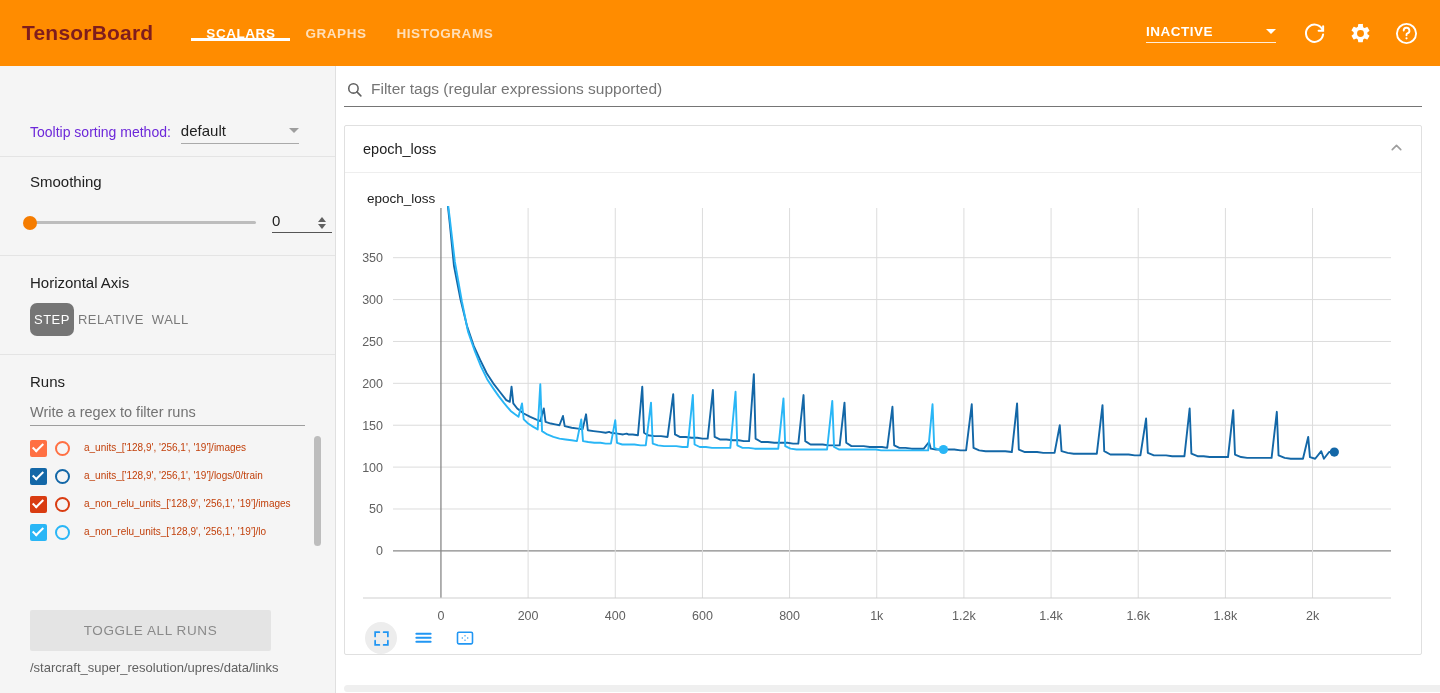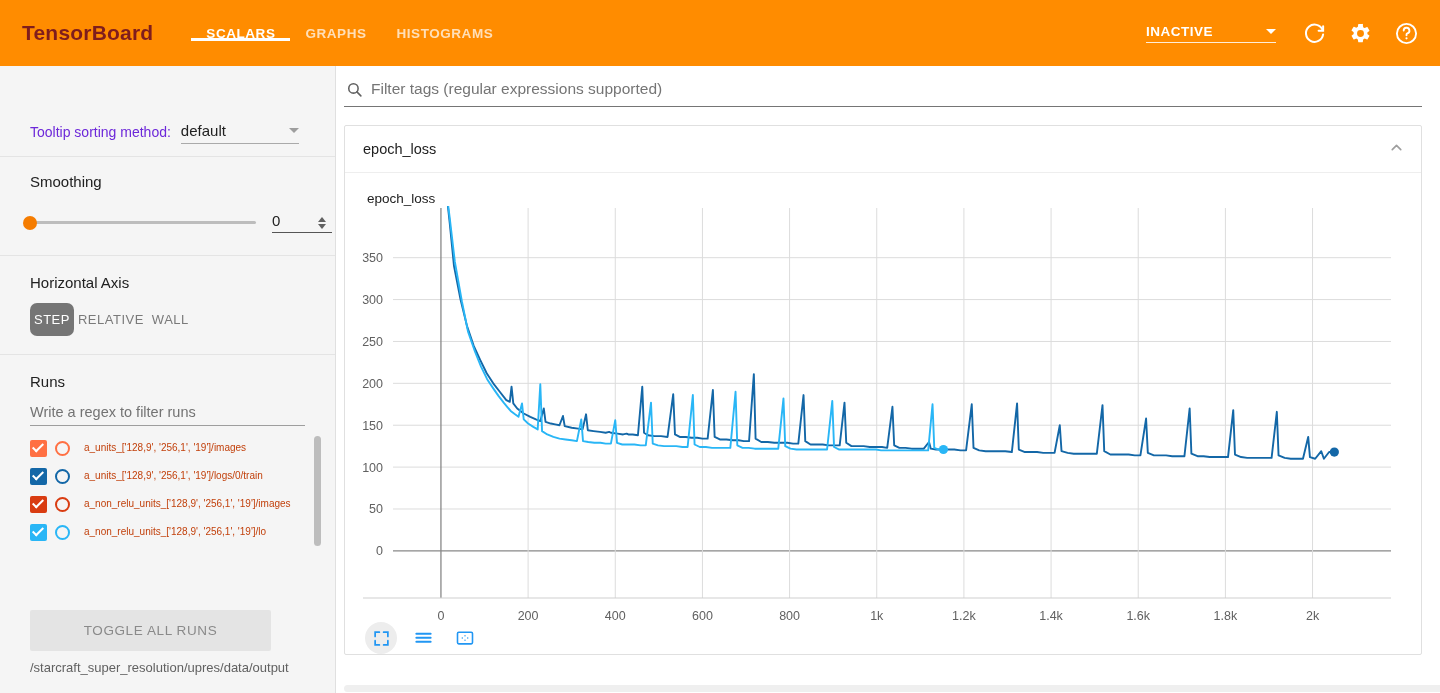--- a/index.html
+++ b/index.html
@@ -479,21 +479,21 @@
           <div class="run-row">
             <span class="run-cb" style="background: rgb(41, 182, 246); border: none;"></span>
             <span class="run-dot" style="border-color: rgb(41, 182, 246);"></span>
             <span class="run-name">a_non_relu_units_['128,9', '256,1', '19']/lo</span>
           </div>
           <div id="runs-scrollbar"></div>
       </div>
     </div>
 
     <div id="toggle-all">TOGGLE ALL RUNS</div>
-    <div id="data-path">/starcraft_super_resolution/upres/data/output</div>
+    <div id="data-path">/starcraft_super_resolution/upres/data/links</div>
   </div>
 
   <div id="main">
 
     <div id="filter-bar">
       <svg width="17" height="17" viewBox="0 0 24 24" fill="none" stroke="#616161" stroke-width="2.2" stroke-linecap="round">
         <circle cx="10.5" cy="10.5" r="6.6"></circle>
         <path d="M15.4 15.4L21 21"></path>
       </svg>
       <span id="filter-placeholder">Filter tags (regular expressions supported)</span>

